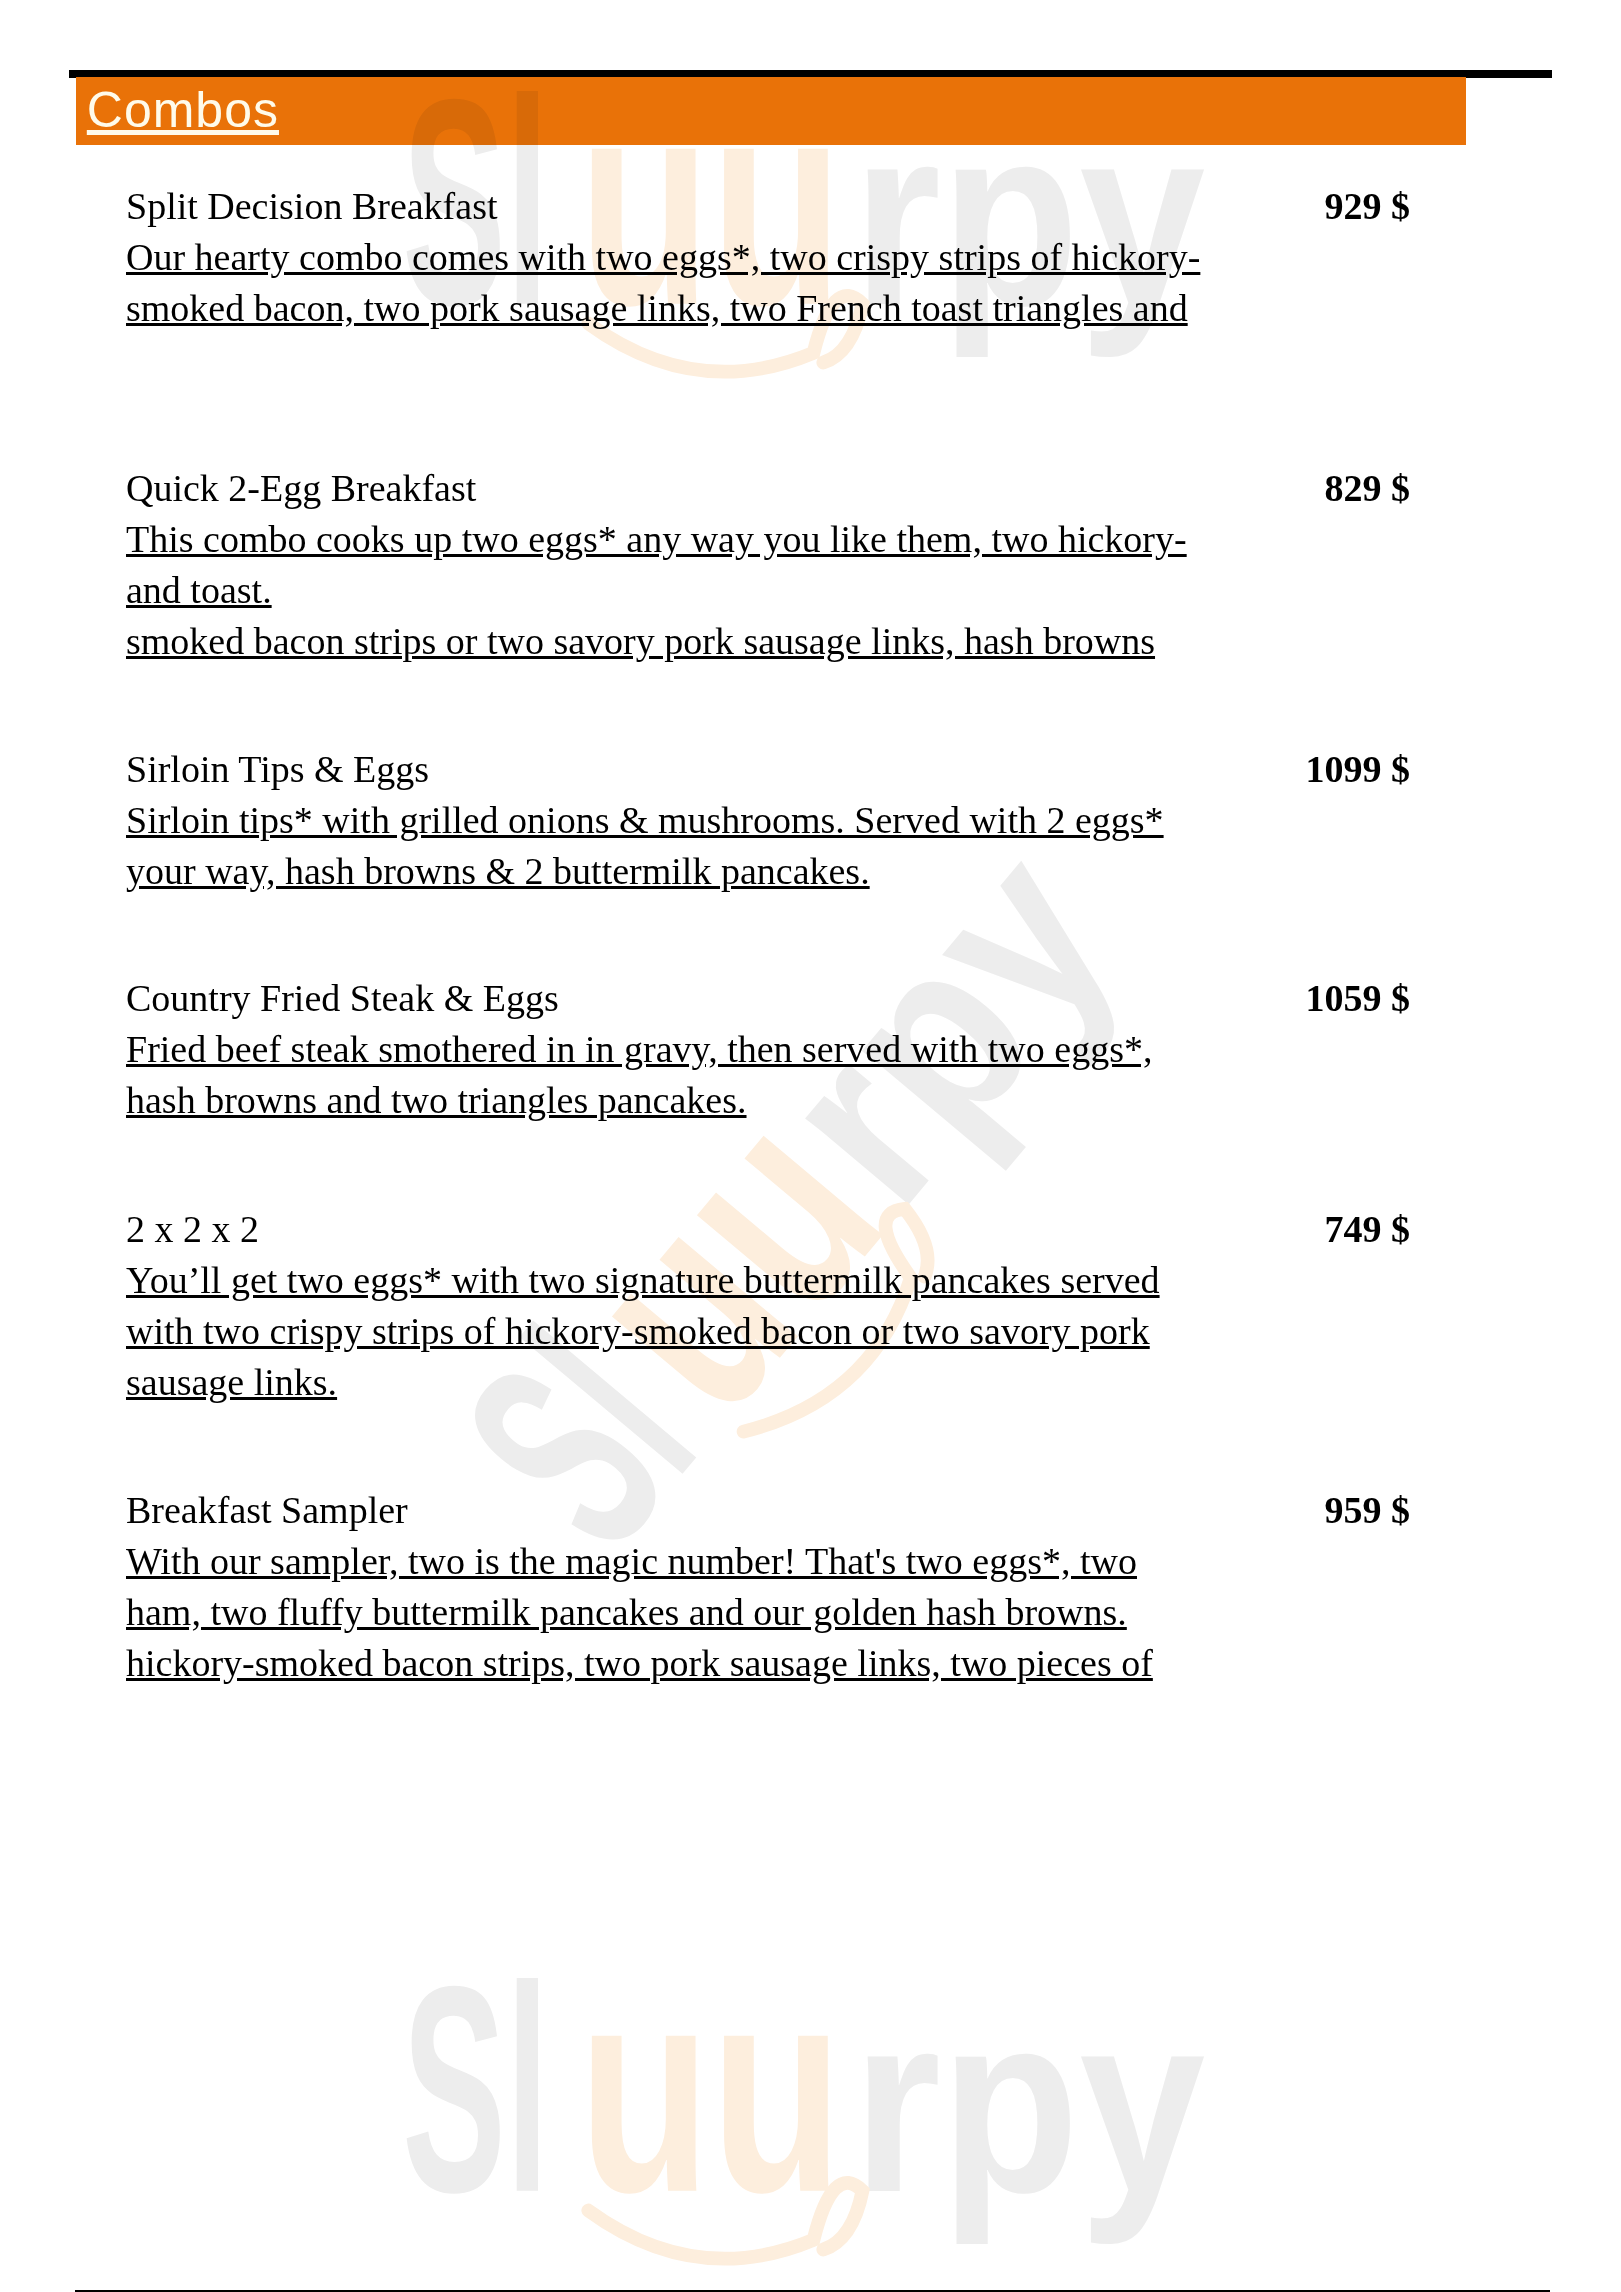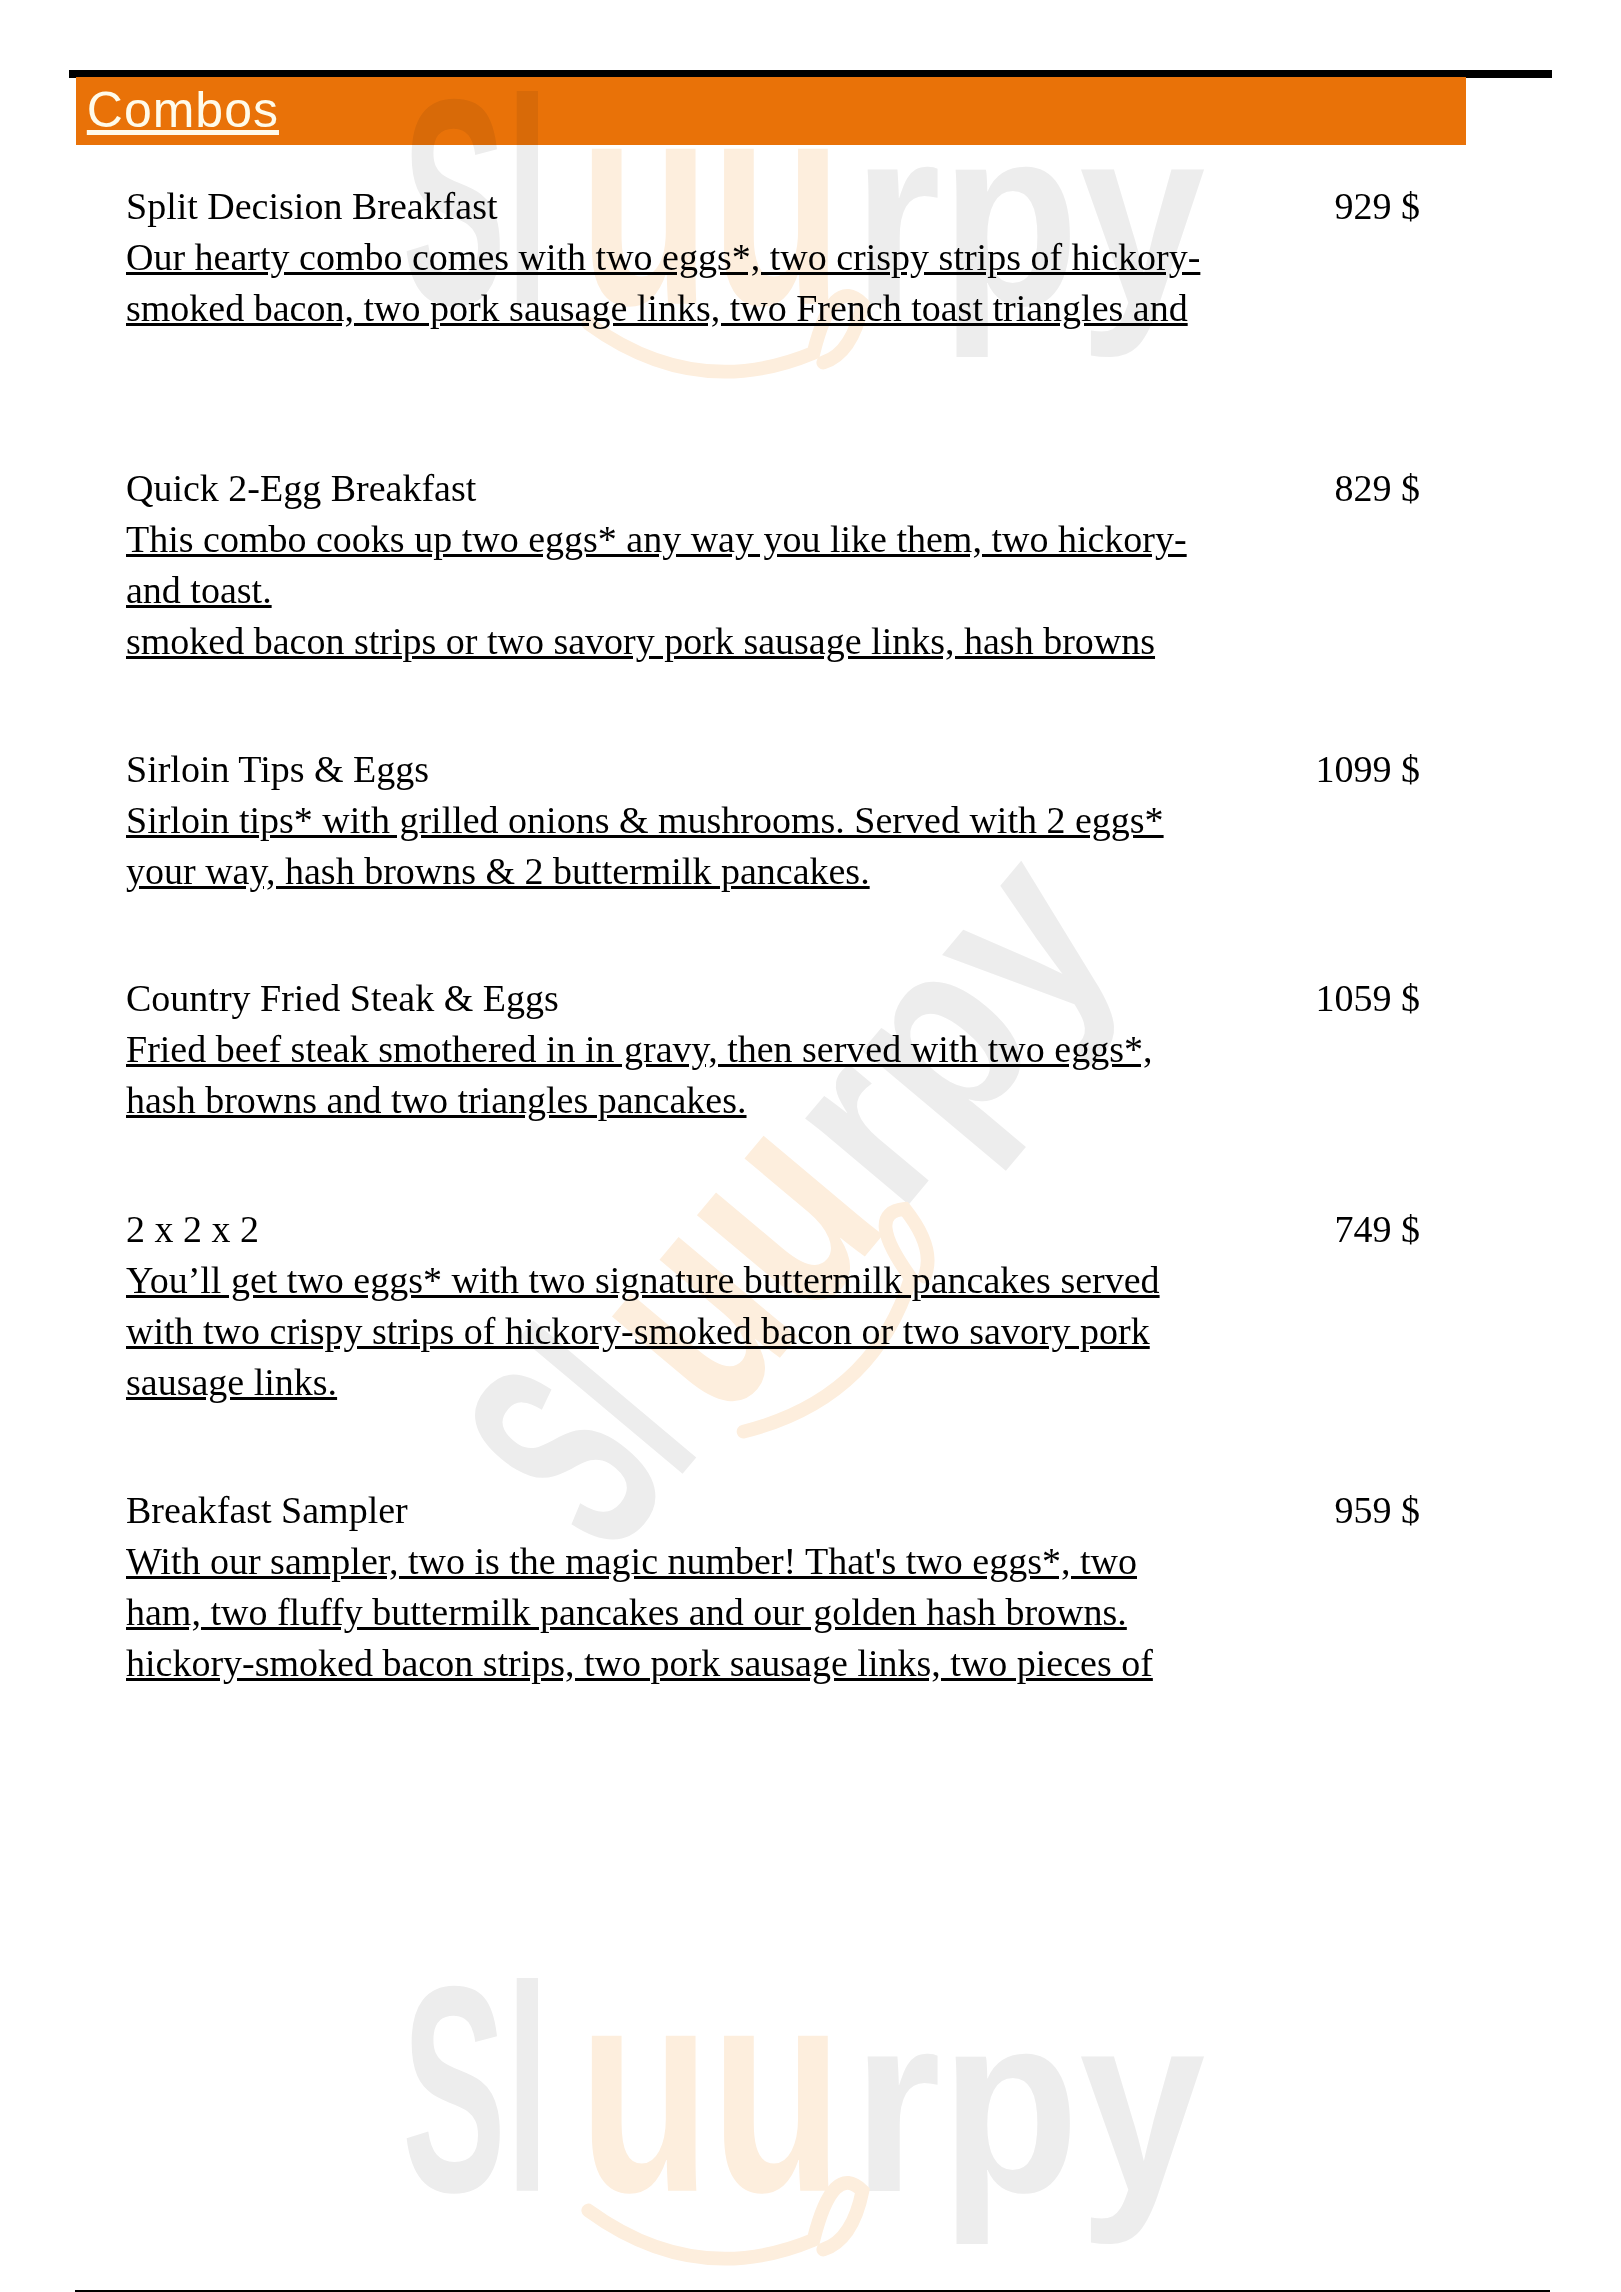--- a/index.html
+++ b/index.html
@@ -5,21 +5,21 @@
   html, body { margin:0; padding:0; background:#ffffff; }
   body { width:1621px; height:2293px; position:relative; overflow:hidden; }
   .top-rule { position:absolute; left:69px; top:70px; width:1483px; height:7.8px; background:#000; }
   .header { position:absolute; left:76px; top:77px; width:1390px; height:68px; background:#e97208; }
   .header-title { position:absolute; left:10.8px; top:3.9px; font-family:"Liberation Sans", sans-serif;
     font-size:50px; line-height:59px; color:#fffbea; letter-spacing:1px;text-decoration:underline; }
   .menu { position:absolute; left:86px; top:0; width:1294px; }
   .item { position:absolute; left:0; width:1294px; font-family:"Liberation Serif", serif;
     font-size:38px; line-height:51px; color:#000;margin-left:40px; }
   .item .row { position:relative; height:51px; white-space:nowrap; }
-  .item .price { position:absolute; right:0; top:0; white-space:nowrap; }
+  .item .price { position:absolute; right:10px; top:0; white-space:nowrap;font-weight:bold; }
   .item .desc-line { height:51px; white-space:nowrap;text-decoration:underline; }
   .bottom-rule { position:absolute; left:75px; top:2290px; width:1475px; height:2.9px; background:#000; }
   .wm { position:absolute; pointer-events:none; mix-blend-mode:multiply; }
   .wm svg { display:block; overflow:visible; }
 </style>
 </head>
 <body>
 
 <div class="top-rule"></div>
 

